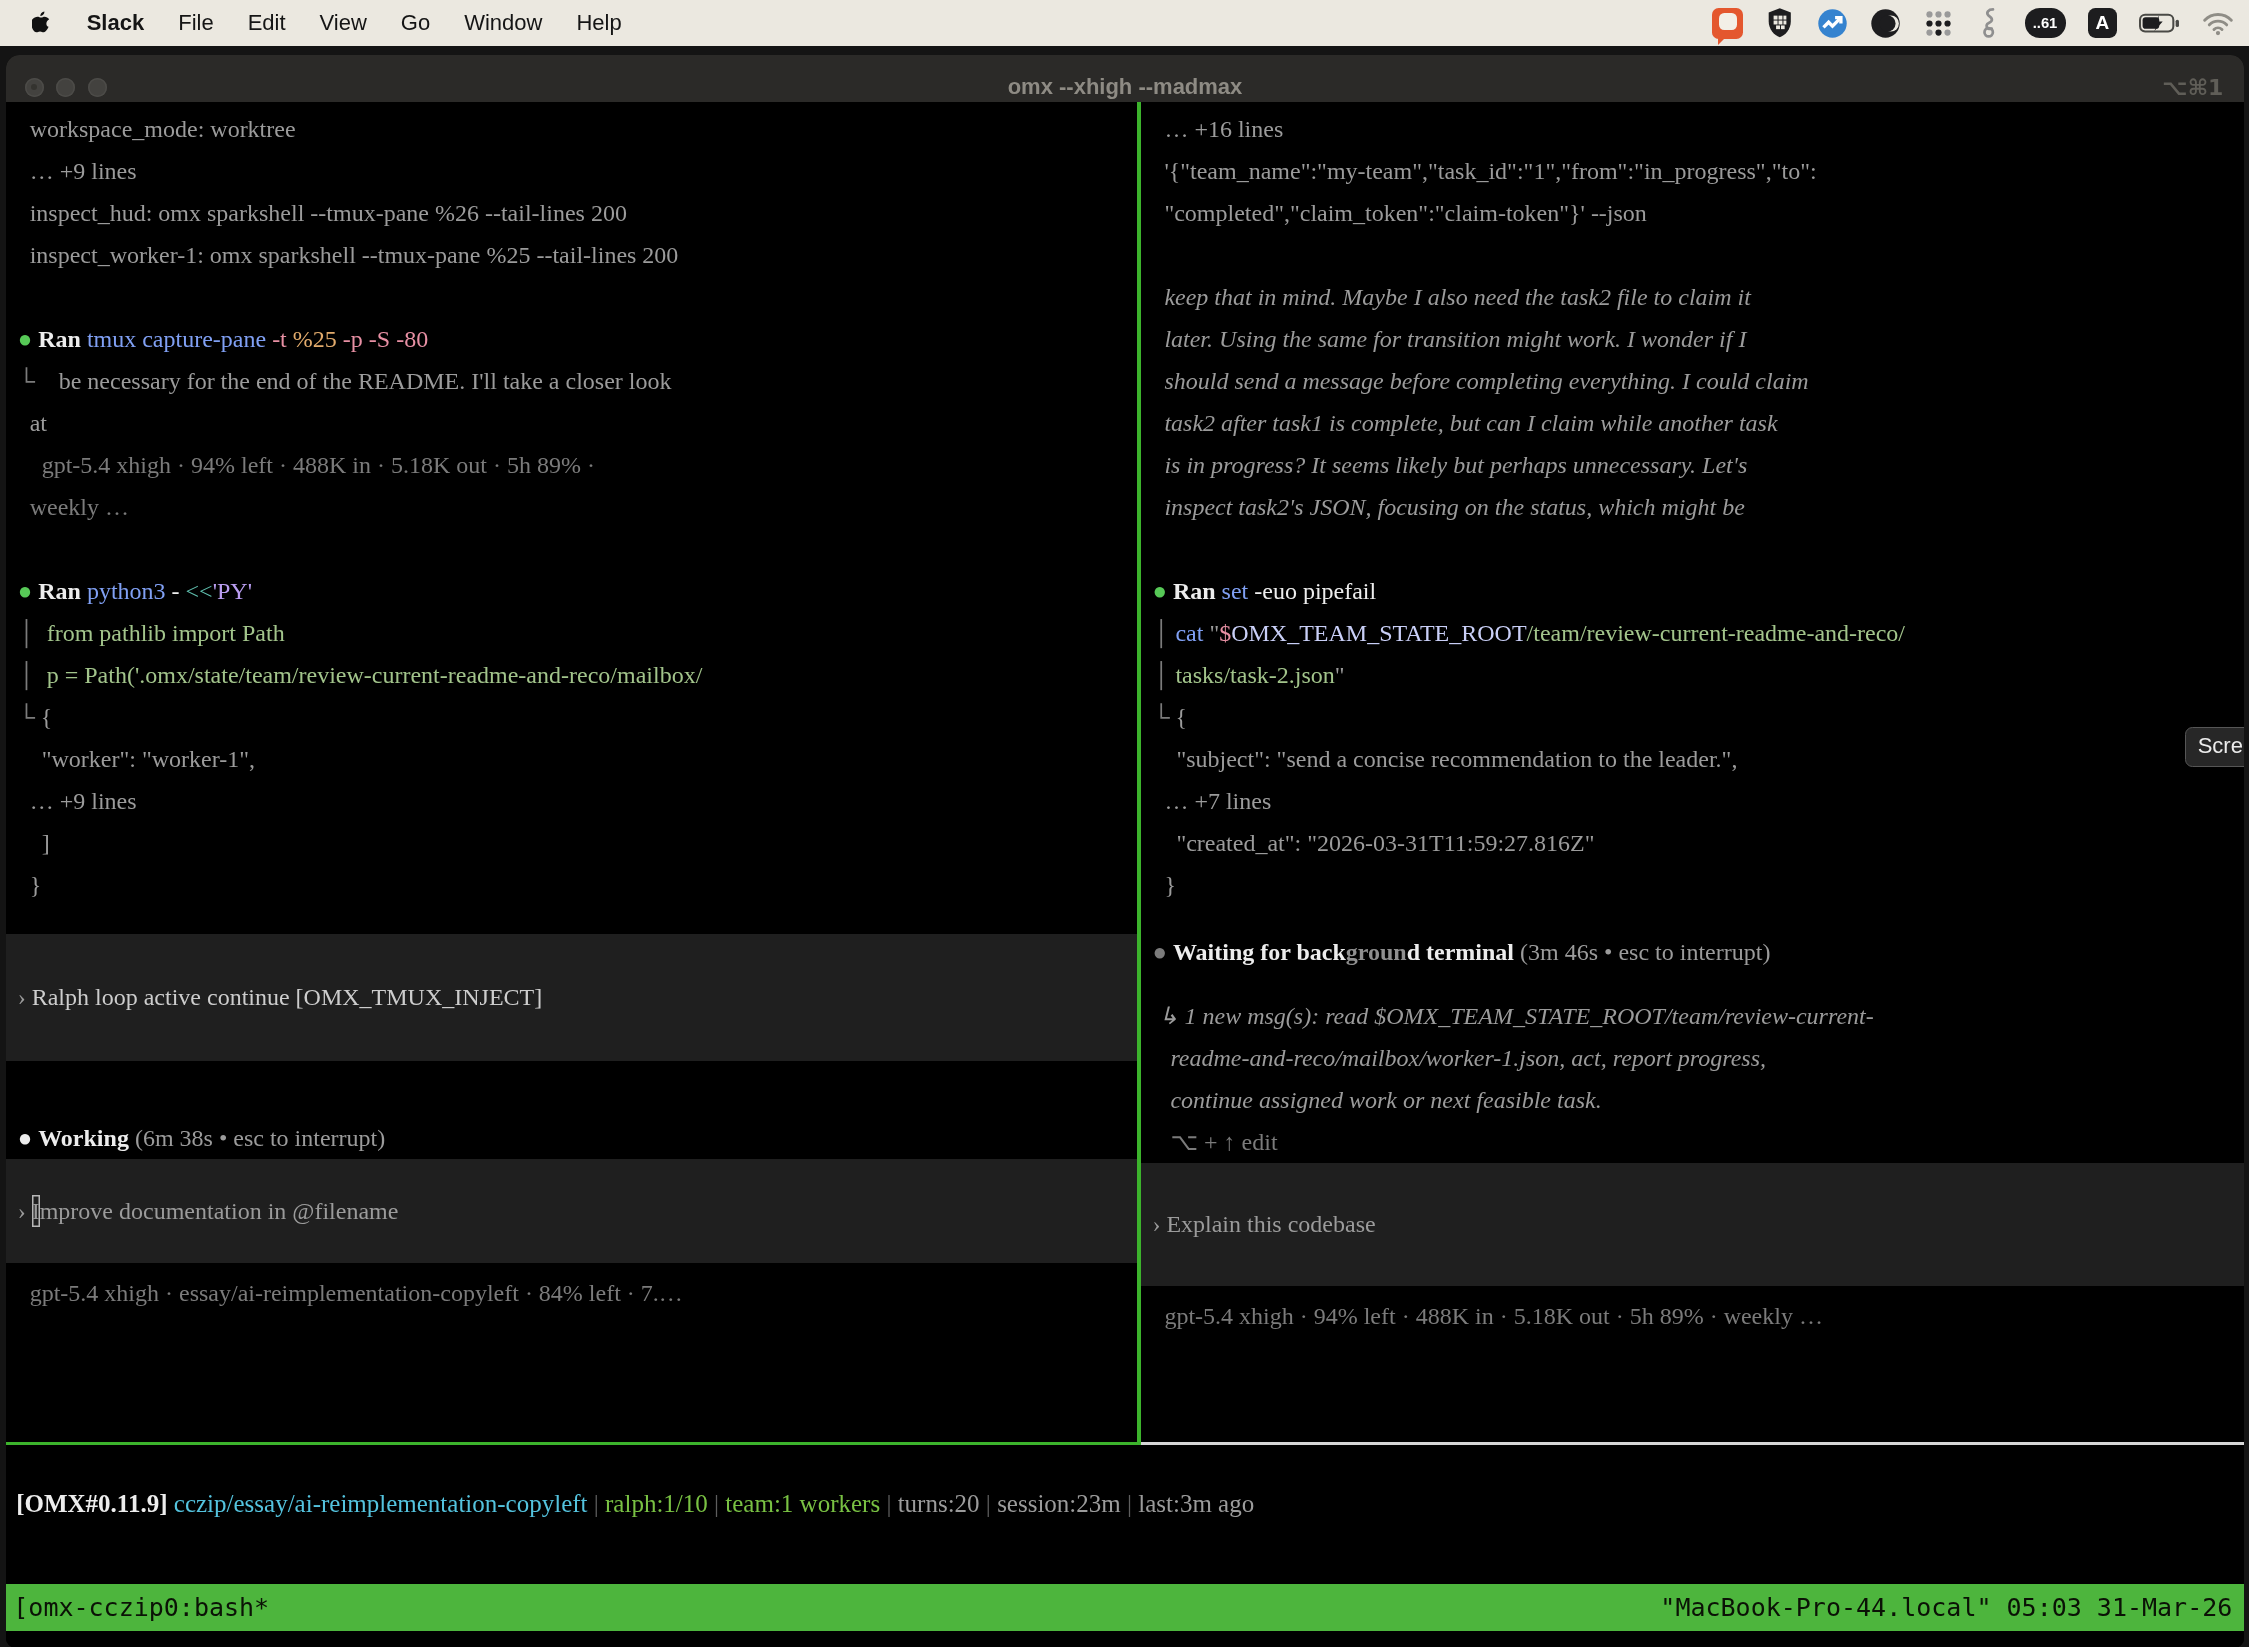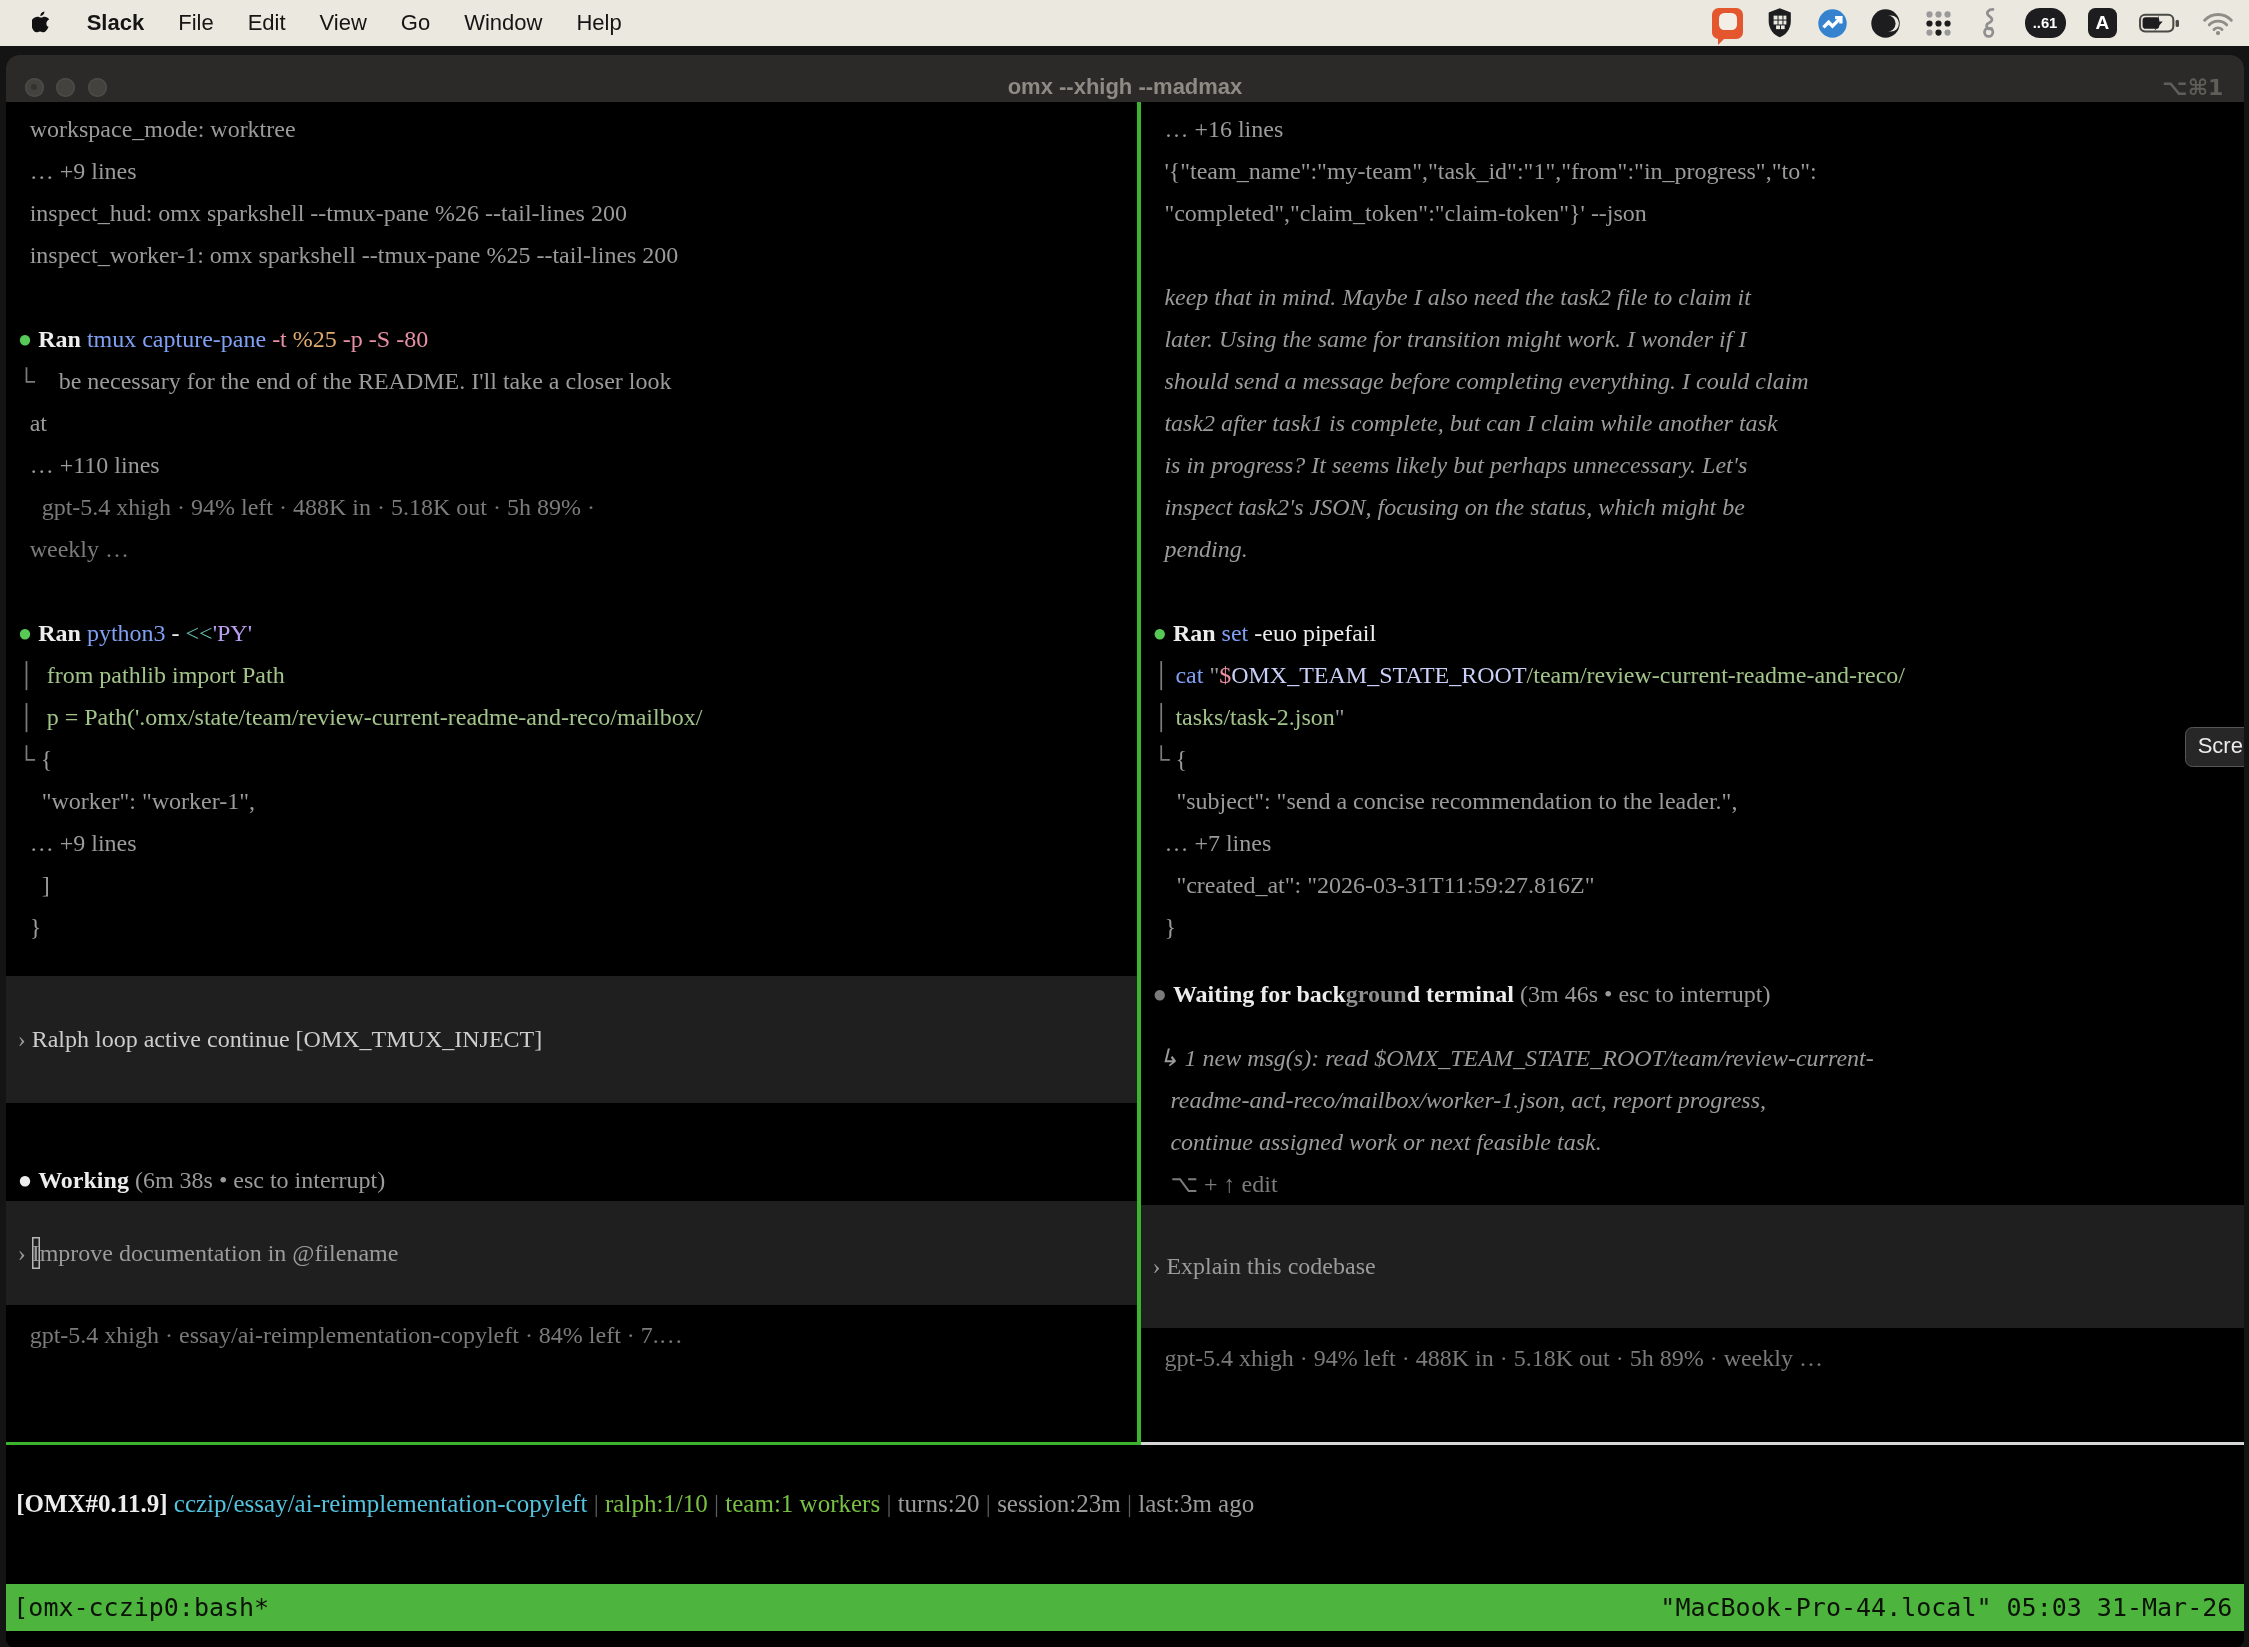--- a/index.html
+++ b/index.html
@@ -197,21 +197,20 @@
     <div class="panes">
       <div class="pane pane-left" id="left-pane">
           <div class="row"><span class="c-gray">  workspace_mode: worktree</span></div>
           <div class="row"><span class="c-gray">  … +9 lines</span></div>
           <div class="row"><span class="c-gray">  inspect_hud: omx sparkshell --tmux-pane %26 --tail-lines 200</span></div>
           <div class="row"><span class="c-gray">  inspect_worker-1: omx sparkshell --tmux-pane %25 --tail-lines 200</span></div>
           <div class="row">&nbsp;</div>
           <div class="row"><span class="c-gbullet">●</span><span class="c-gray"> </span><span class="c-wbold">Ran</span><span class="c-gray"> </span><span class="c-blue">tmux capture-pane</span><span class="c-gray"> </span><span class="c-pink">-t</span><span class="c-gray"> </span><span class="c-orange">%25</span><span class="c-gray"> </span><span class="c-pink">-p</span><span class="c-gray"> </span><span class="c-pink">-S</span><span class="c-gray"> </span><span class="c-pink">-80</span></div>
           <div class="row"><span class="c-dim">└</span><span class="c-gray">    be necessary for the end of the README. I'll take a closer look</span></div>
           <div class="row"><span class="c-gray">  at</span></div>
-          <div class="row"><span class="c-gray">  … +110 lines</span></div>
           <div class="row"><span class="c-dim">    gpt-5.4 xhigh · 94% left · 488K in · 5.18K out · 5h 89% ·</span></div>
           <div class="row"><span class="c-dim">  weekly …</span></div>
           <div class="row">&nbsp;</div>
           <div class="row"><span class="c-gbullet">●</span><span class="c-gray"> </span><span class="c-wbold">Ran</span><span class="c-gray"> </span><span class="c-blue">python3</span><span class="c-gray"> </span><span class="c-white">-</span><span class="c-gray"> </span><span class="c-teal">&lt;&lt;</span><span class="c-purple">'PY'</span></div>
           <div class="row"><span class="c-dim">│</span><span class="c-code">  from pathlib import Path</span></div>
           <div class="row"><span class="c-dim">│</span><span class="c-code">  p = Path('.omx/state/team/review-current-readme-and-reco/mailbox/</span></div>
           <div class="row"><span class="c-dim">└</span><span class="c-gray"> {</span></div>
           <div class="row"><span class="c-gray">    "worker": "worker-1",</span></div>
           <div class="row"><span class="c-gray">  … +9 lines</span></div>
           <div class="row"><span class="c-gray">    ]</span></div>
@@ -233,21 +232,20 @@
           <div class="row"><span class="c-gray">  … +16 lines</span></div>
           <div class="row"><span class="c-gray">  '{"team_name":"my-team","task_id":"1","from":"in_progress","to":</span></div>
           <div class="row"><span class="c-gray">  "completed","claim_token":"claim-token"}' --json</span></div>
           <div class="row">&nbsp;</div>
           <div class="row italic"><span class="c-gray">  keep that in mind. Maybe I also need the task2 file to claim it</span></div>
           <div class="row italic"><span class="c-gray">  later. Using the same for transition might work. I wonder if I</span></div>
           <div class="row italic"><span class="c-gray">  should send a message before completing everything. I could claim</span></div>
           <div class="row italic"><span class="c-gray">  task2 after task1 is complete, but can I claim while another task</span></div>
           <div class="row italic"><span class="c-gray">  is in progress? It seems likely but perhaps unnecessary. Let's</span></div>
           <div class="row italic"><span class="c-gray">  inspect task2's JSON, focusing on the status, which might be</span></div>
-          <div class="row italic"><span class="c-gray">  pending.</span></div>
           <div class="row">&nbsp;</div>
           <div class="row"><span class="c-gbullet">●</span><span class="c-gray"> </span><span class="c-wbold">Ran</span><span class="c-gray"> </span><span class="c-blue">set</span><span class="c-gray"> </span><span class="c-white">-euo pipefail</span></div>
           <div class="row"><span class="c-dim">│</span><span class="c-gray"> </span><span class="c-blue">cat</span><span class="c-gray"> "</span><span class="c-pink">$</span><span class="c-lav">OMX_TEAM_STATE_ROOT</span><span class="c-code">/team/review-current-readme-and-reco/</span></div>
           <div class="row"><span class="c-dim">│</span><span class="c-gray"> </span><span class="c-code">tasks/task-2.json</span><span class="c-gray">"</span></div>
           <div class="row"><span class="c-dim">└</span><span class="c-gray"> {</span></div>
           <div class="row"><span class="c-gray">    "subject": "send a concise recommendation to the leader.",</span></div>
           <div class="row"><span class="c-gray">  … +7 lines</span></div>
           <div class="row"><span class="c-gray">    "created_at": "2026-03-31T11:59:27.816Z"</span></div>
           <div class="row"><span class="c-gray">  }</span></div>
           <div style="height: 25px;"></div>

